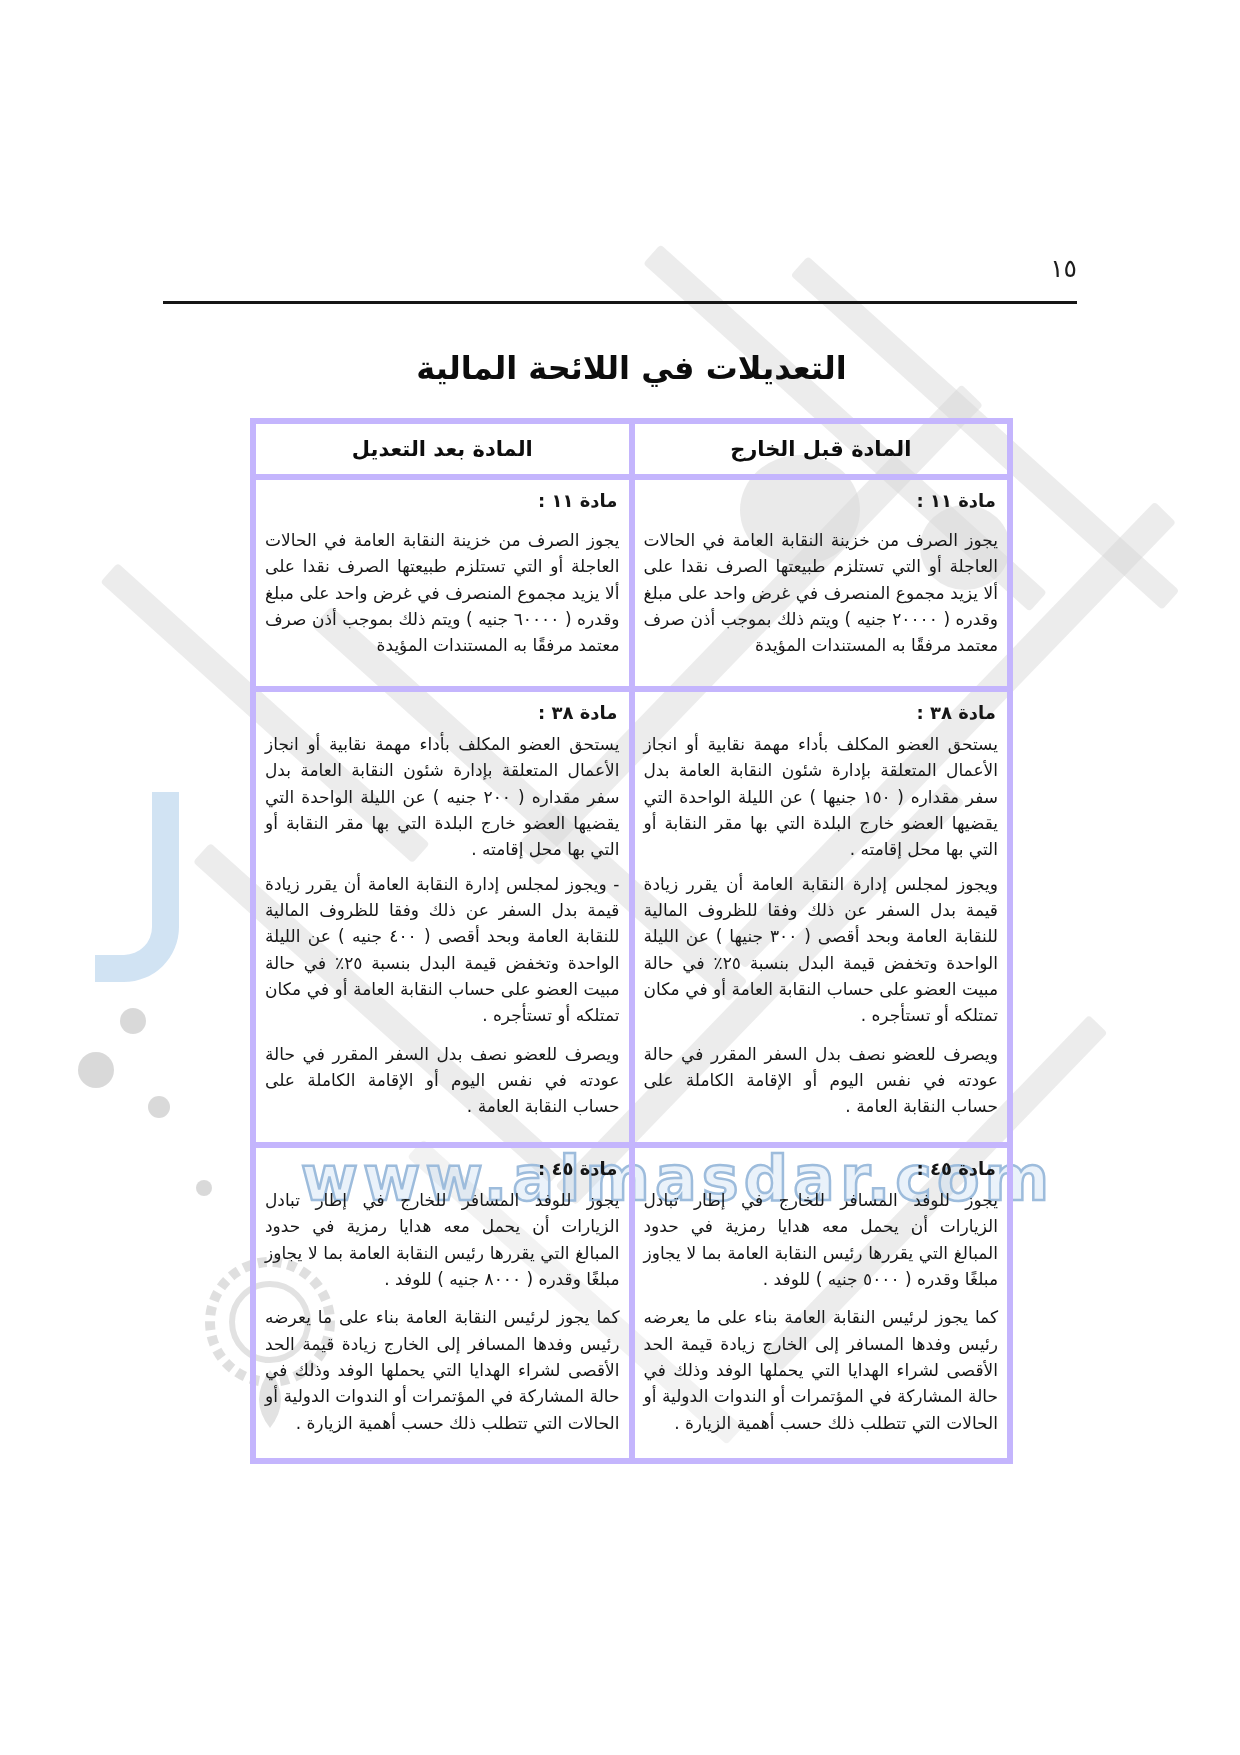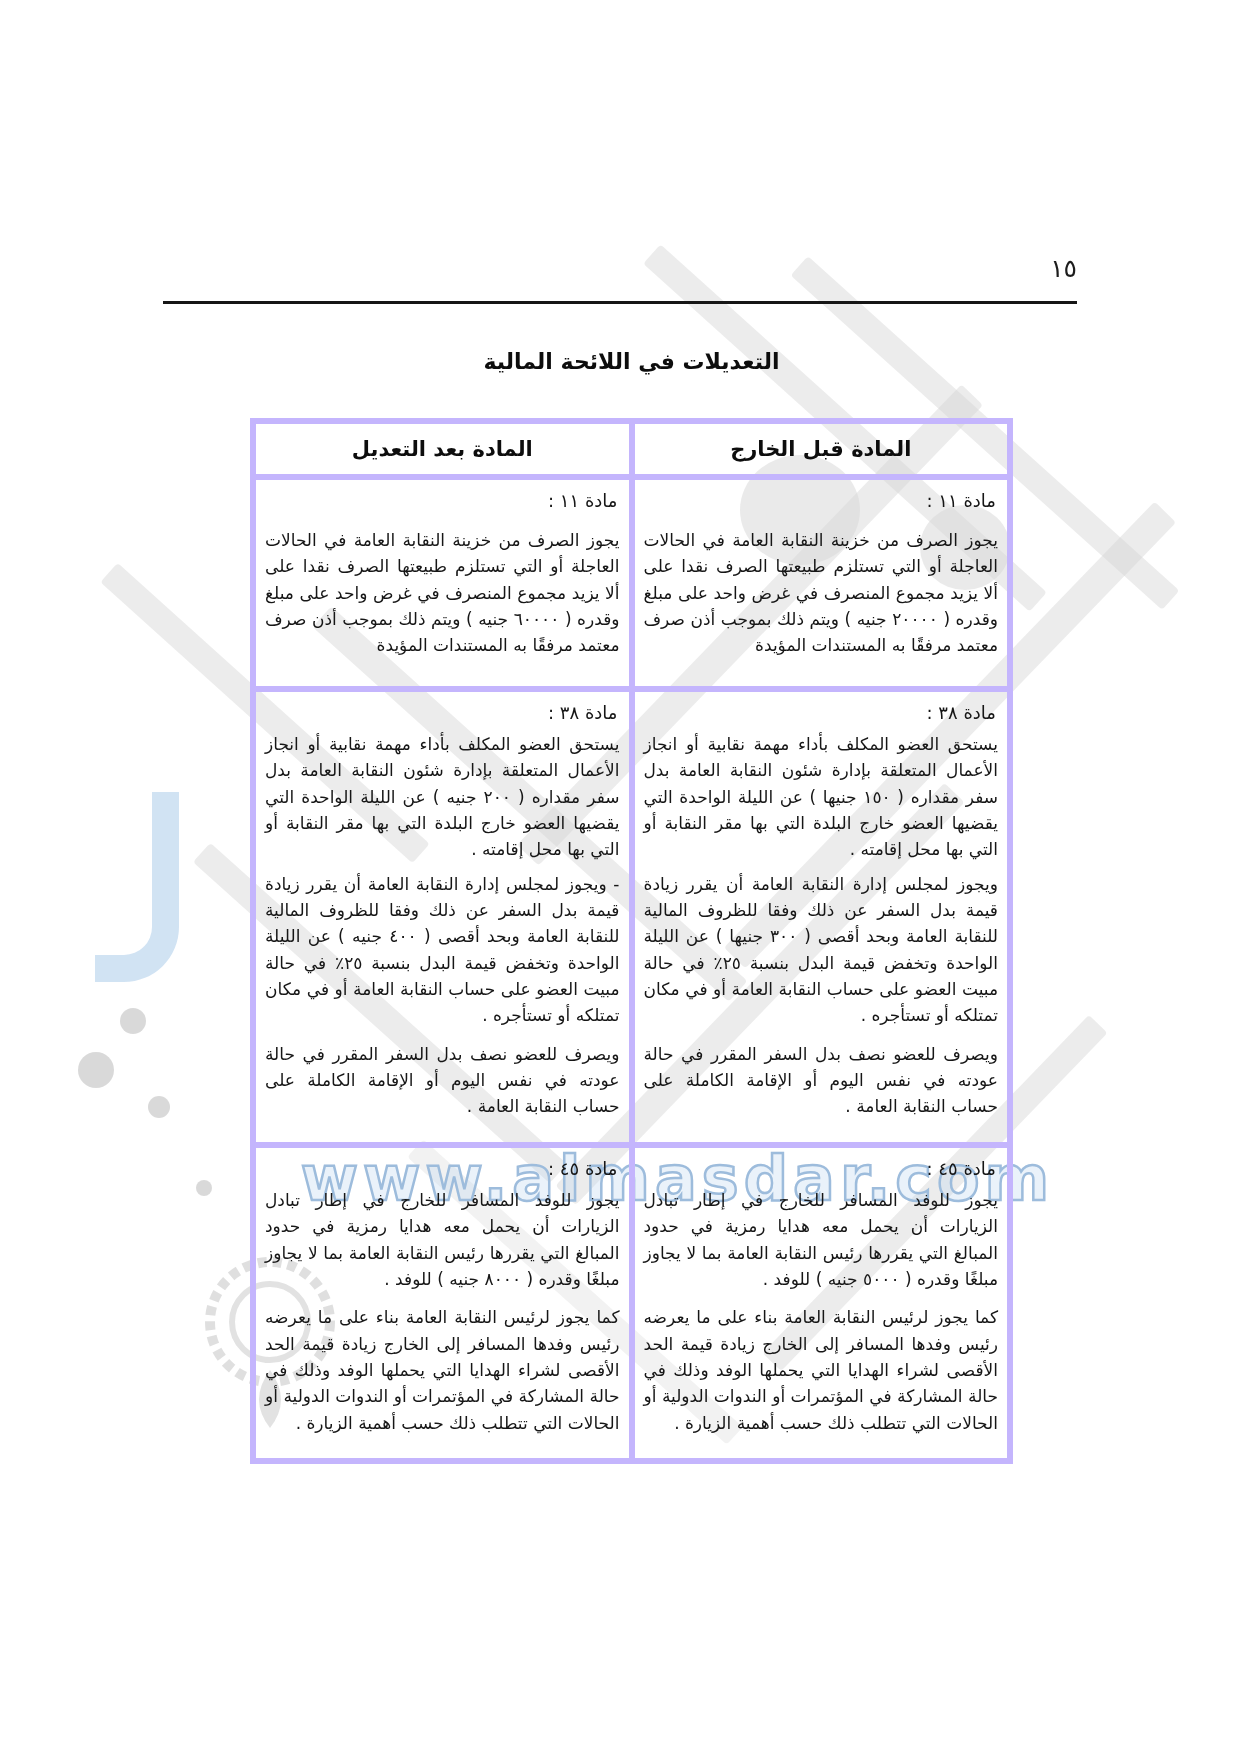--- a/index.html
+++ b/index.html
@@ -45,21 +45,21 @@
     display: flex; justify-content: space-between; align-items: baseline;
     direction: rtl;
     font-size: 25px; color: #1c1c1c;
   }
   .header-rule {
     position: absolute; top: 301px; left: 163px; width: 914px; height: 3px;
     background: #161616;
   }
   .doc-title {
     position: absolute; top: 349px; left: 250px; width: 763px;
-    text-align: center; font-size: 22px; font-weight: bold; color: #0d0d0d;
+    text-align: center; font-size: 32px; font-weight: bold; color: #0d0d0d;
   }
 
   table.compare {
     position: absolute; top: 418px; left: 250px; width: 763px;
     border-collapse: collapse; table-layout: fixed;
     background: transparent;
   }
   table.compare th, table.compare td {
     border: 6px solid #c4b5fd;
     width: 50%;
@@ -69,21 +69,21 @@
     font-size: 21px; font-weight: bold; color: #0d0d0d;
   }
   table.compare td {
     vertical-align: top; padding: 7px 9px 6px 9px;
     font-size: 17px; line-height: 1.55; color: #161616;
     text-align: justify;
   }
   tr.row-a11 { height: 212px; }
   tr.row-a38 { height: 456px; }
   tr.row-a45 { height: 316px; }
-  .article-label { font-weight: normal; font-size: 18px; text-align: right; margin: 0 2px 4px 0; }
+  .article-label { font-weight: bold; font-size: 18px; text-align: right; margin: 0 2px 4px 0; }
   .para { margin-bottom: 8px; }
   .para:last-child { margin-bottom: 0; margin-top: 12px; }
 </style>
 </head>
 <body>
 
 <div class="page">
 
   <div class="wm-layer">
     <div class="stripe" style="left:585px; top:415px; width:520px; height:26px; transform:rotate(42deg);"></div>

